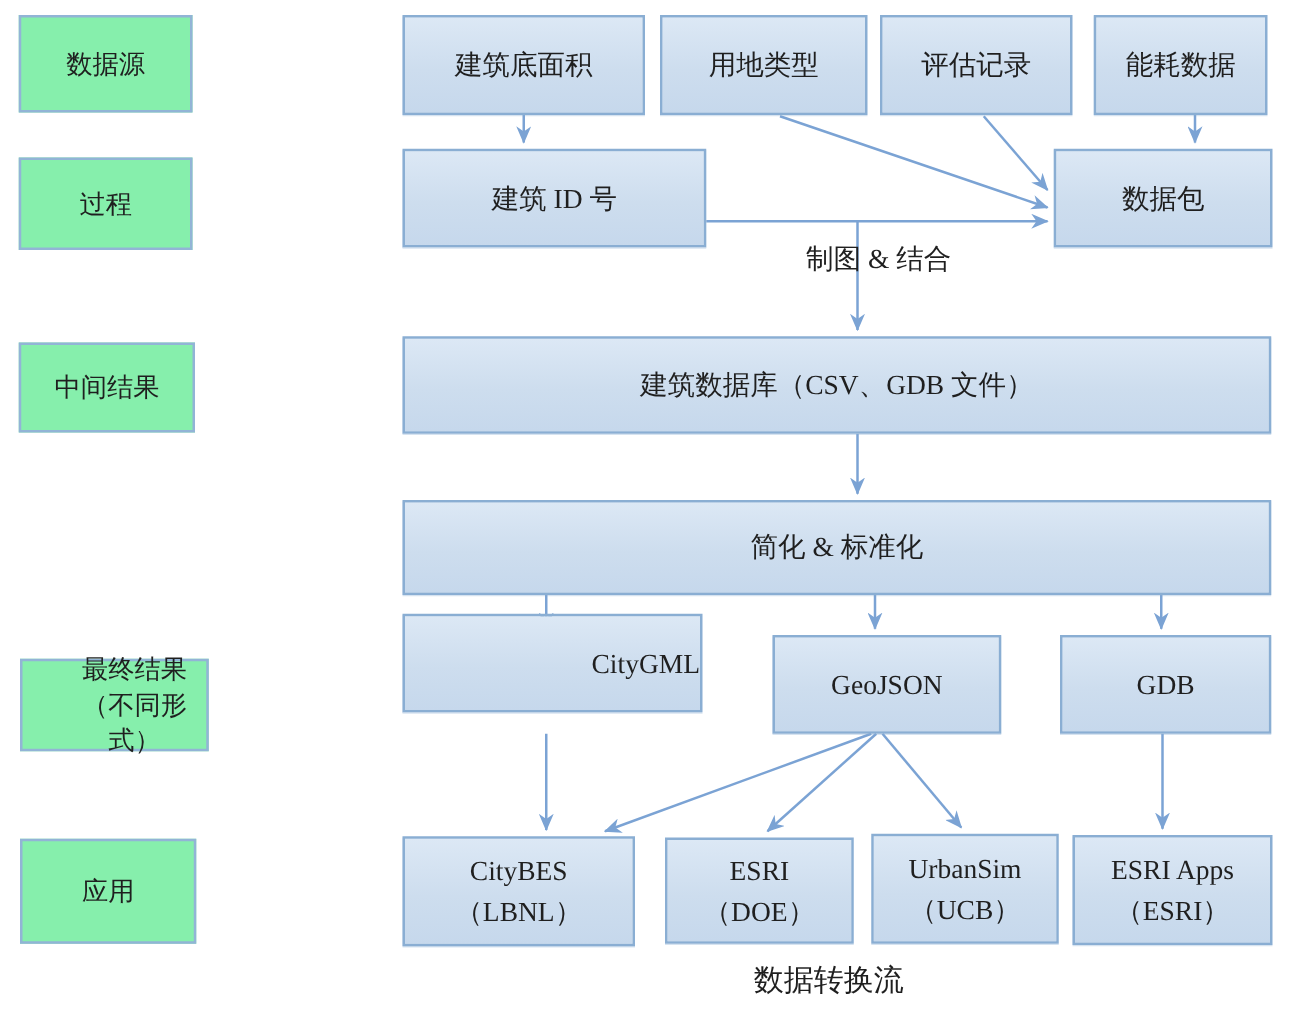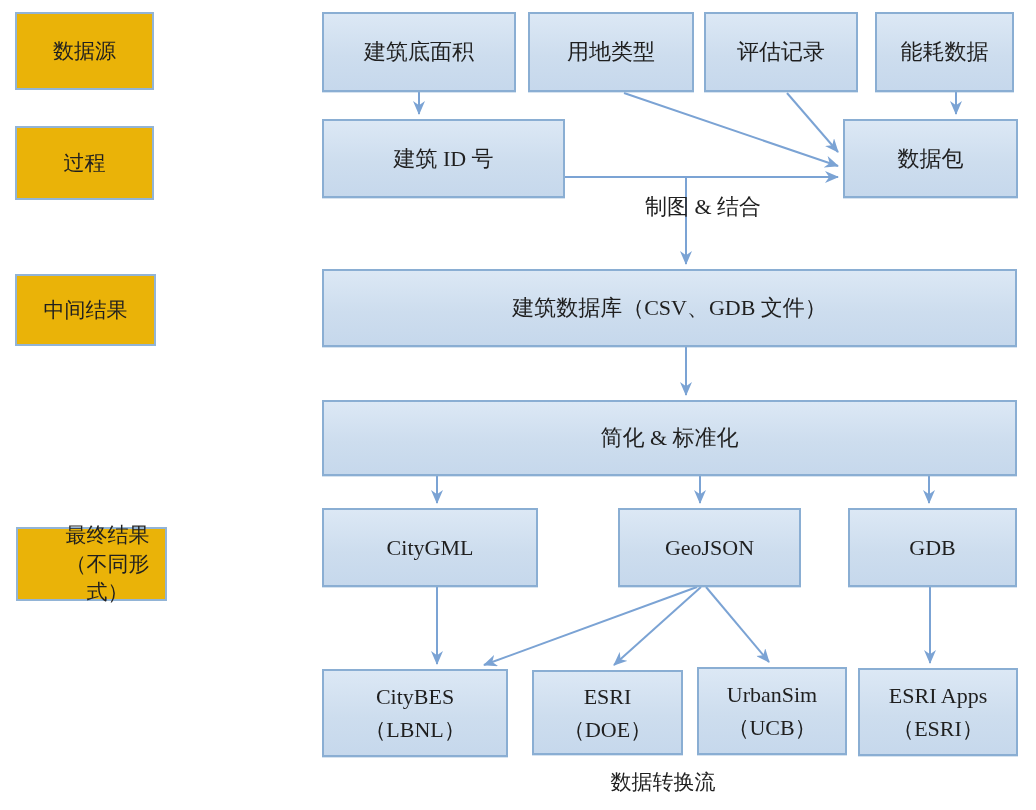--- a/index.html
+++ b/index.html
@@ -22,36 +22,36 @@
     font-size:22px;
     line-height:1.45;
     z-index:2;
   }
   .blue{
     background:linear-gradient(180deg,#dce8f5 0%,#cdddee 55%,#c6d8ec 100%);
     border:2px solid #8aaed3;
     box-shadow:0 1px 0 rgba(138,174,211,.35);
   }
   .white{
-    background:#eab308;
+    background:#86efac;
     border:2px solid #92b4d6;
   }
   .lbl{font-size:21px;}
   .line{display:block;}
   #arrows{position:absolute;left:0;top:0;z-index:1;}
   .floating-label{
     position:absolute;
     font-size:22px;
     text-align:right;
     z-index:3;
     white-space:nowrap;
   }
   .caption{
     position:absolute;
-    font-size:21px;
+    font-size:24px;
     text-align:center;
     z-index:3;
     white-space:nowrap;
   }
 </style>
 </head>
 <body>
 
 <div id="stage">
 
@@ -86,20 +86,23 @@
   <div class="box white lbl" style="left:15px;top:274px;width:141px;height:72px;">
     <span class="line">中间结果</span>
   </div>
   <div class="box white lbl" style="left:15px;top:126px;width:139px;height:74px;">
     <span class="line">过程</span>
   </div>
   <div class="box white lbl" style="left:16px;top:527px;width:151px;height:74px;line-height:1.35;padding-left:32px;">
     <span class="line">最终结果</span>
     <span class="line">（不同形式）</span>
   </div>
+  <div class="box white lbl" style="left:16px;top:671px;width:141px;height:84px;">
+    <span class="line">应用</span>
+  </div>
 
   <div class="box blue" style="left:322px;top:12px;width:194px;height:80px;">
     <span class="line">建筑底面积</span>
   </div>
   <div class="box blue" style="left:528px;top:12px;width:166px;height:80px;">
     <span class="line">用地类型</span>
   </div>
   <div class="box blue" style="left:875px;top:12px;width:139px;height:80px;">
     <span class="line">能耗数据</span>
   </div>
@@ -117,21 +120,21 @@
   <div class="floating-label" style="left:596px;top:192px;width:165px;">制图 &amp; 结合</div>
 
   <div class="box blue" style="left:322px;top:400px;width:695px;height:76px;">
     <span class="line">简化 &amp; 标准化</span>
   </div>
 
   <div class="box blue" style="left:322px;top:269px;width:695px;height:78px;">
     <span class="line">建筑数据库（CSV、GDB 文件）</span>
   </div>
 
-  <div class="box blue" style="left:322px;top:508px;width:216px;height:79px;">
+  <div class="box blue" style="left:322px;top:491px;width:240px;height:79px;align-items:flex-end;">
     <span class="line">CityGML</span>
   </div>
   <div class="box blue" style="left:618px;top:508px;width:183px;height:79px;">
     <span class="line">GeoJSON</span>
   </div>
   <div class="box blue" style="left:848px;top:508px;width:169px;height:79px;">
     <span class="line">GDB</span>
   </div>
 
   <div class="box blue" style="left:322px;top:669px;width:186px;height:88px;line-height:1.5;">

